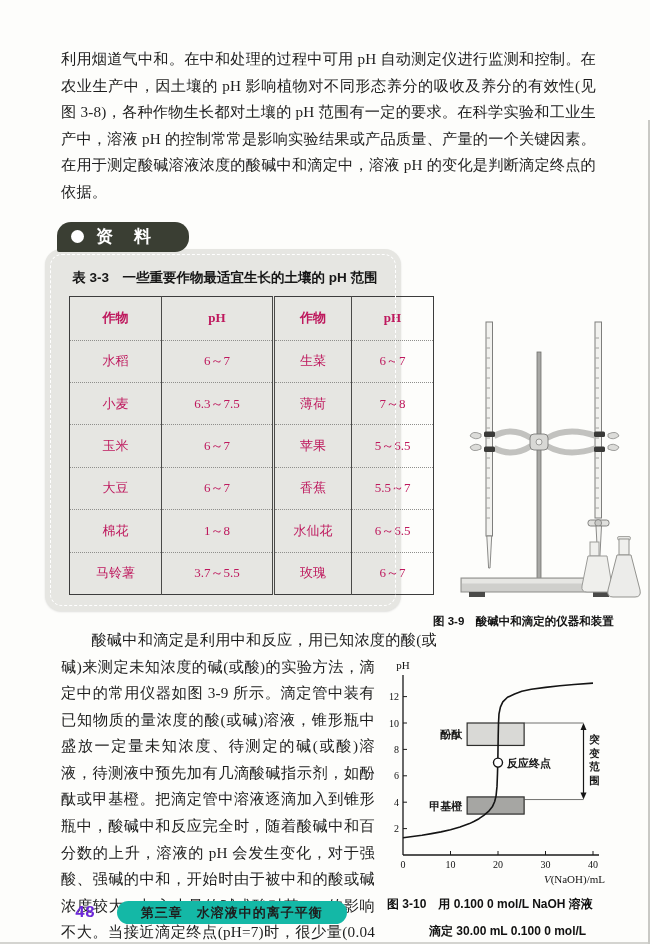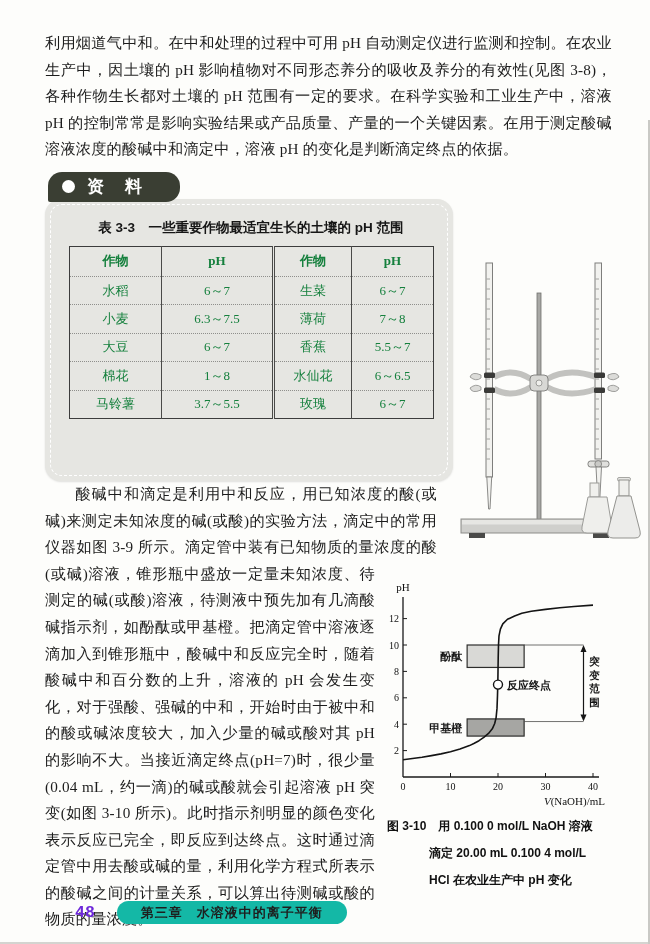--- a/index.html
+++ b/index.html
@@ -7,59 +7,59 @@
     position:relative;width:650px;height:944px;box-sizing:border-box;
     background:#fdfdfb;overflow:hidden;
     font-family:"Liberation Serif","DejaVu Serif",serif;color:#1c1c1c;
   }
   .page::after{content:'';position:absolute;right:0;top:120px;width:2px;height:824px;background:#c9c9c5;}
   .page::before{content:'';position:absolute;left:0;bottom:0;width:100%;height:2px;background:#d4d4d0;}
 
   .content{position:absolute;left:45px;top:30px;width:567px;}
 
   p.bodytext{
-    margin:0;font-size:15.2px;line-height:26.6px;text-align:justify;
+    margin:16px;font-size:15.2px;line-height:26.6px;text-align:justify;
     letter-spacing:0.2px;
   }
   p.indent{text-indent:2em;}
 
   
   .ziliao-tab{
-    margin-top:9px;margin-left:3px;width:132px;height:30px;
+    margin-top:9px;margin-left:12px;width:132px;height:30px;
     background:#3a3e33;border-radius:14px 14px 14px 2px;
     display:flex;align-items:center;gap:12px;padding-left:14px;box-sizing:border-box;
     position:relative;z-index:2;
   }
   .ziliao-dot{width:13px;height:13px;border-radius:50%;background:#ffffff;flex:0 0 auto;}
   .ziliao-label{
     color:#ffffff;font-family:"Liberation Sans","DejaVu Sans",sans-serif;
     font-weight:bold;font-size:17px;letter-spacing:2px;
   }
 
   
   .info-panel{
-    position:relative;margin-top:-3px;width:408px;min-height:282px;
+    position:relative;margin-top:-3px;width:356px;min-height:282px;
     background:#e6e6e2;border-radius:16px;box-sizing:border-box;
     padding:16px 20px 16px 24px;z-index:1;
     box-shadow:0 1px 2px rgba(0,0,0,0.12);
   }
   .info-panel::before{
     content:'';position:absolute;inset:5px;border:1.5px dashed #ffffff;border-radius:12px;pointer-events:none;
   }
   .table-title{
     font-family:"Liberation Sans","DejaVu Sans",sans-serif;font-weight:bold;
     font-size:13.5px;text-align:center;margin:4px 0 9px 0;color:#161616;
   }
   table.crops{
     border-collapse:collapse;margin:0 auto;width:364px;table-layout:fixed;
     border:1.6px solid #3c3c3c;background:transparent;font-size:13px;
   }
   table.crops th, table.crops td{
-    height:25.4px;text-align:center;vertical-align:middle;padding:1px 2px;
-    border-top:1px dotted #8f8f8c;border-left:1px solid #4a4a48;color:#15803d;
+    height:25.4px;text-align:center;vertical-align:middle;padding:8px 2px;
+    border-top:1px dotted #8f8f8c;border-left:1px solid #4a4a48;color:#be185d;
   }
   table.crops th{font-weight:bold;height:27px;border-top:none;}
   table.crops th:first-child, table.crops td:first-child{border-left:none;}
   table.crops .mid{border-left:3px double #4a4a48;}
   col.c1{width:92px;} col.c2{width:112px;} col.c3{width:78px;} col.c4{width:82px;}
 
   
   .figure39{
     float:right;width:200px;margin-right:-35px;margin-top:96px;margin-left:10px;
     padding-bottom:30px;
@@ -148,20 +148,21 @@
         </g>
 
         <g>
           <rect x="143" y="224" width="9" height="14" fill="#f0f0ed" stroke="#9b9b98" stroke-width="1"></rect>
           <path d="M141 238 L135 268 q-1 6 5 6 h20 q6 0 5 -6 L160 238 Z" fill="#efefec" stroke="#9b9b98" stroke-width="1"></path>
           <rect x="170.5" y="218.5" width="13" height="3.5" rx="1.5" fill="#e7e7e4" stroke="#93938f" stroke-width="0.8"></rect>
           <rect x="172" y="221" width="10" height="16" fill="#f0f0ed" stroke="#93938f" stroke-width="1"></rect>
           <path d="M170 237 L161 272 q-1.5 7 5 7 h22 q6.5 0 5 -7 L184 237 Z" fill="#ececea" stroke="#93938f" stroke-width="1"></path>
         </g>
       </svg>
+      <div class="caption">图 3-9　酸碱中和滴定的仪器和装置</div>
     </div>
 
     <div class="ziliao-tab">
       <span class="ziliao-dot"></span>
       <span class="ziliao-label">资　料</span>
     </div>
     <div class="info-panel">
       <div class="table-title">表 3-3　一些重要作物最适宜生长的土壤的 pH 范围</div>
       <table class="crops">
         <colgroup>
@@ -183,20 +184,26 @@
               <td>水稻</td>
               <td>6～7</td>
               <td class="mid">生菜</td>
               <td>6～7</td>
             </tr>
             <tr>
               <td>小麦</td>
               <td>6.3～7.5</td>
               <td class="mid">薄荷</td>
               <td>7～8</td>
+            </tr>
+            <tr>
+              <td>玉米</td>
+              <td>6～7</td>
+              <td class="mid">苹果</td>
+              <td>5～6.5</td>
             </tr>
             <tr>
               <td>大豆</td>
               <td>6～7</td>
               <td class="mid">香蕉</td>
               <td>5.5～7</td>
             </tr>
             <tr>
               <td>棉花</td>
               <td>1～8</td>
@@ -261,21 +268,21 @@
             <text x="207.5" y="111" text-anchor="middle" font-size="10.5" font-weight="bold" font-family="&quot;Liberation Sans&quot;,&quot;DejaVu Sans&quot;,sans-serif" fill="#161616">范</text>
             <text x="207.5" y="124.5" text-anchor="middle" font-size="10.5" font-weight="bold" font-family="&quot;Liberation Sans&quot;,&quot;DejaVu Sans&quot;,sans-serif" fill="#161616">围</text>
           </g>
           <path d="M16.0 178.8 L25.5 177.5 L35.0 176.2 L44.5 174.6 L54.0 172.9 L63.5 170.7 L73.0 168.0 L82.5 164.6 L87.3 162.3 L92.0 159.7 L96.8 156.4 L101.5 152.4 L105.3 147.8 L107.7 142.5 L109.1 136.6 L110.0 127.4 L110.5 114.2 L110.8 103.6 L111.0 90.4 L111.2 77.2 L111.5 64.0 L112.0 54.8 L113.4 48.2 L115.8 42.9 L120.5 38.3 L127.6 35.0 L134.8 32.3 L144.3 30.3 L158.5 28.4 L172.8 26.8 L187.0 25.5 L206.0 24.1" fill="none" stroke="#141414" stroke-width="1.6" stroke-linejoin="round"></path>
           <g>
             <circle cx="111" cy="103.60000000000001" r="4.5" fill="#ffffff" stroke="#141414" stroke-width="1.4"></circle>
             <text x="120" y="107.60000000000001" text-anchor="start" font-size="11" font-weight="bold" font-family="&quot;Liberation Sans&quot;,&quot;DejaVu Sans&quot;,sans-serif" fill="#161616">反应终点</text>
           </g>
         </svg>
       <div class="caption">图 3-10　用 0.100 0 mol/L NaOH 溶液</div>
-      <div class="caption ind">滴定 20.00 mL 0.100 4 mol/L</div>
+      <div class="caption ind">滴定 30.00 mL 0.100 0 mol/L</div>
       <div class="caption ind">HCl 在农业生产中 pH 变化</div>
     </div>
 
     <p class="bodytext indent para2">酸碱中和滴定是利用中和反应，用已知浓度的酸(或碱)来测定未知浓度的碱(或酸)的实验方法，滴定中的常用仪器如图 3-9 所示。滴定管中装有已知物质的量浓度的酸(或碱)溶液，锥形瓶中盛放一定量未知浓度、待测定的碱(或酸)溶液，待测液中预先加有几滴酸碱指示剂，如酚酞或甲基橙。把滴定管中溶液逐滴加入到锥形瓶中，酸碱中和反应完全时，随着酸碱中和百分数的上升，溶液的 pH 会发生变化，对于强酸、强碱的中和，开始时由于被中和的酸或碱浓度较大，加入少量的碱或酸对其 pH 的影响不大。当接近滴定终点(pH=7)时，很少量(0.04 mL，约一滴)的碱或酸就会引起溶液 pH 突变(如图 3-10 所示)。此时指示剂明显的颜色变化表示反应已完全，即反应到达终点。这时通过滴定管中用去酸或碱的量，利用化学方程式所表示的酸碱之间的计量关系，可以算出待测碱或酸的物质的量浓度。</p>
   </div>
 
   <div class="footer">
     <span class="page-number">48</span>
     <span class="chapter-pill">
       <span>第三章　水溶液中的离子平衡</span>

